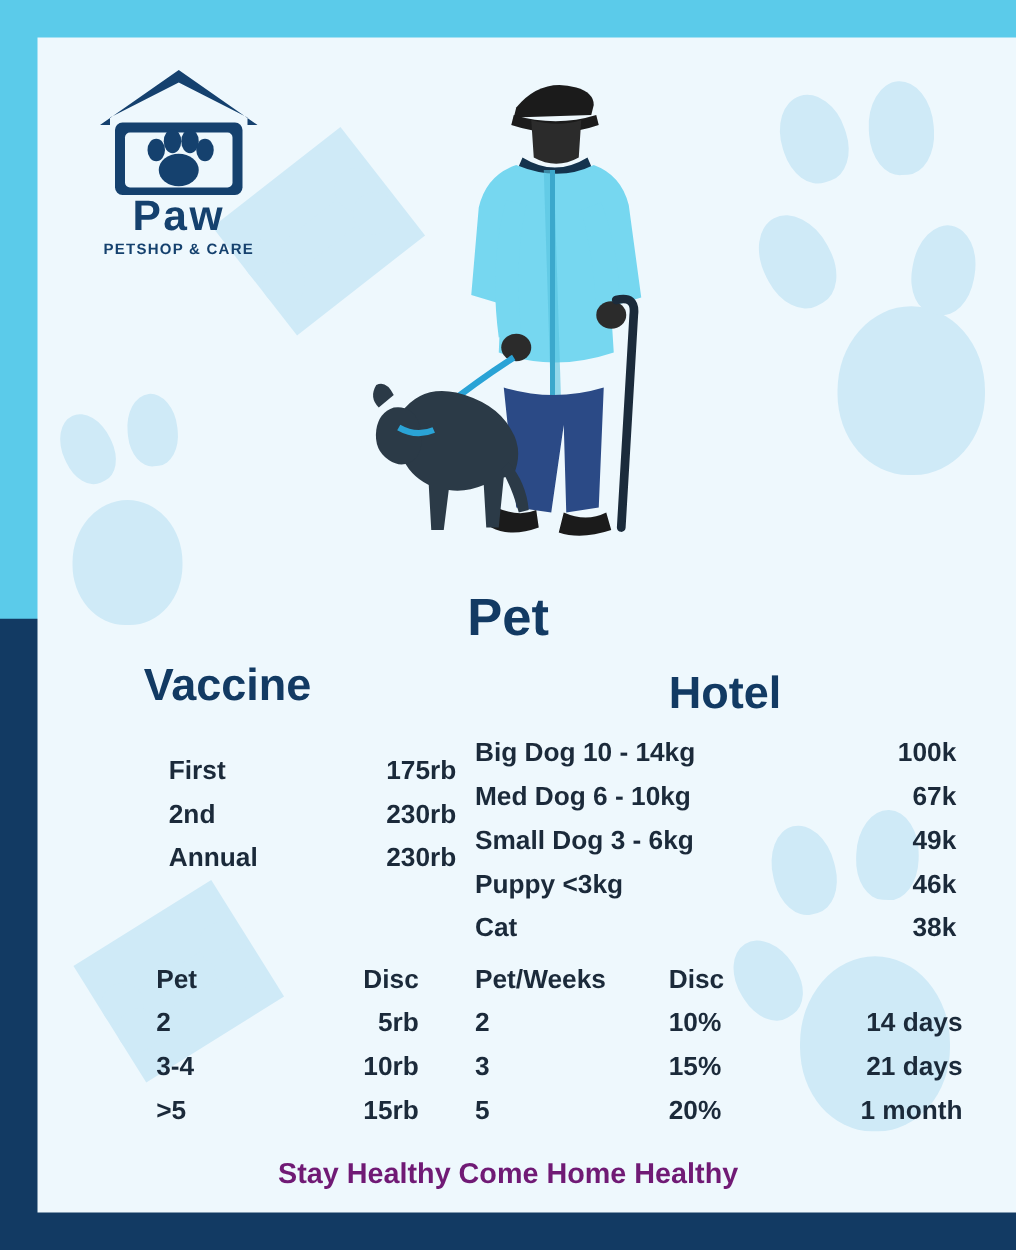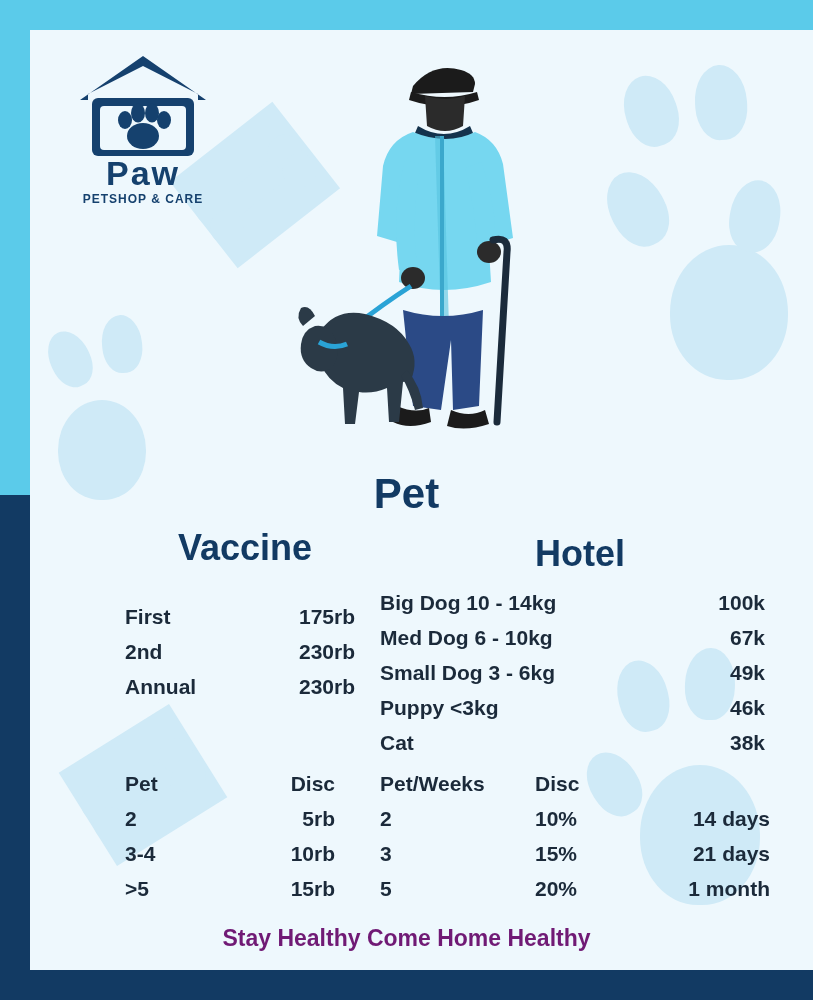--- a/index.html
+++ b/index.html
@@ -85,30 +85,30 @@
     font-size: 42px;
     font-weight: bold;
     color: #123a63;
   }
   .col-title {
     position: absolute;
     font-size: 36px;
     font-weight: bold;
     color: #123a63;
   }
-  .title-vaccine { left: 85px; top: 497px; width: 260px; text-align: center; }
+  .title-vaccine { left: 85px; top: 497px; width: 260px; }
   .title-hotel   { left: 420px; top: 503px; width: 260px; text-align: center; }
 
   
   .tbl { position: absolute; color: #1b2a3a; }
   .row { display: flex; align-items: baseline; }
 
   
   .vaccine-prices { left: 95px; top: 575px; width: 250px; font-size: 21px; font-weight: bold; }
-  .vaccine-prices .row { height: 35px; }
+  .vaccine-prices .row { height: 35px; justify-content: center; }
   .vaccine-prices .c1 { width: 110px; }
   .vaccine-prices .c2 { width: 120px; text-align: right; }
 
   
   .vaccine-disc { left: 95px; top: 742px; width: 250px; font-size: 21px; font-weight: bold; }
   .vaccine-disc .row { height: 35px; }
   .vaccine-disc .c1 { width: 100px; }
   .vaccine-disc .c2 { width: 110px; text-align: right; }
 
   

